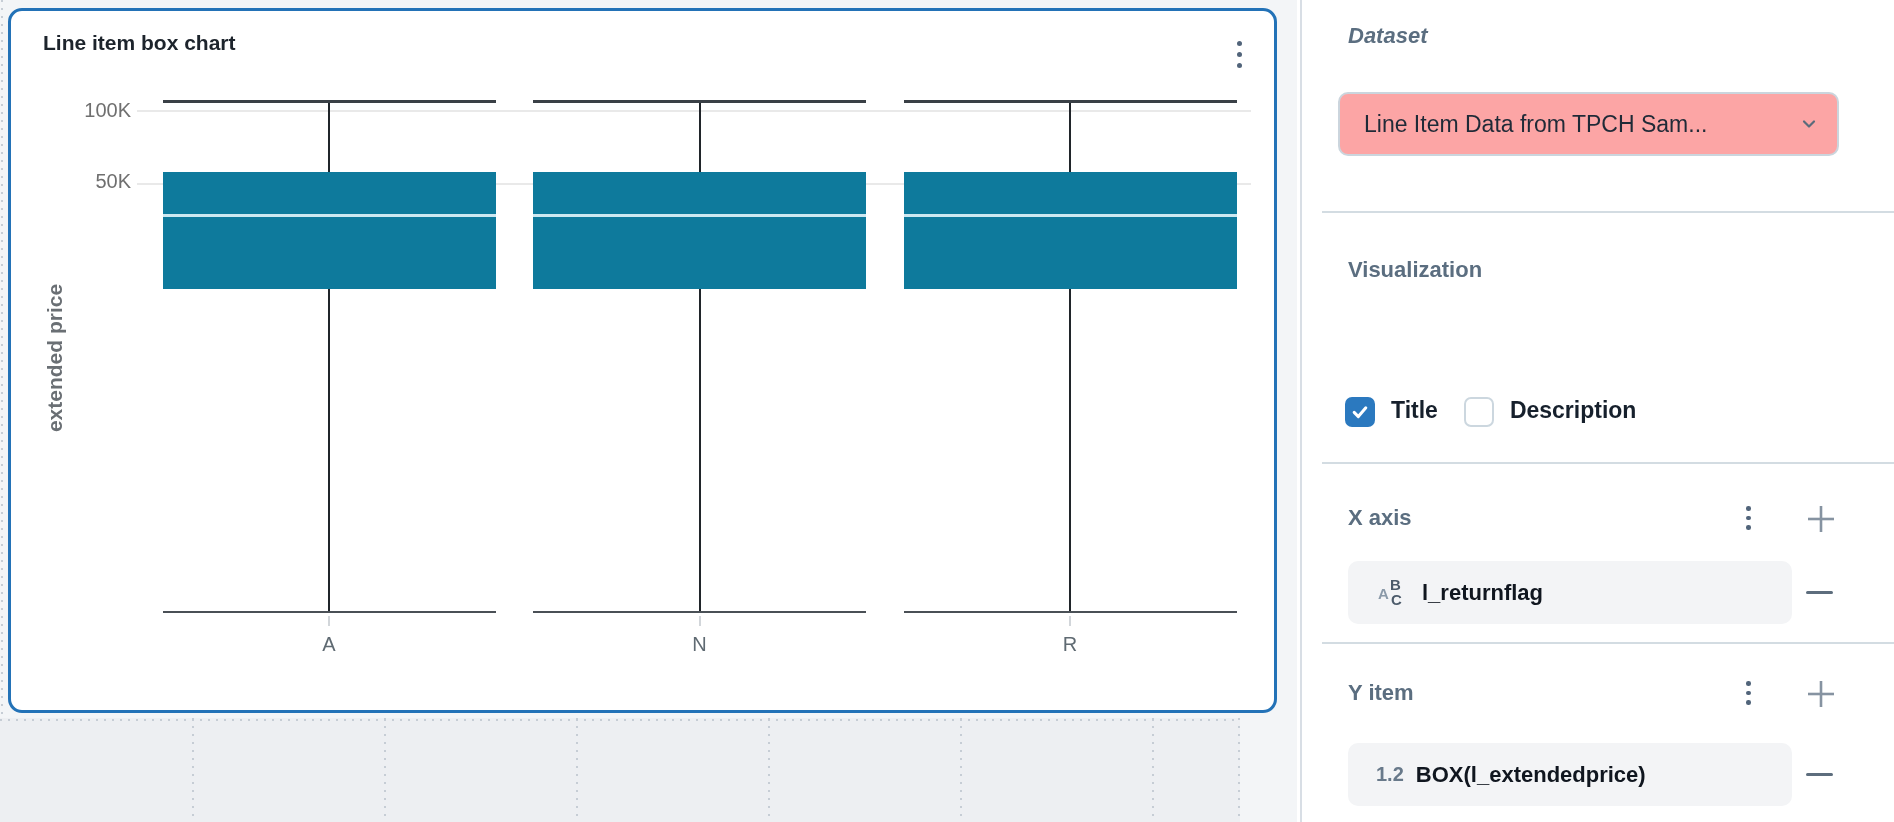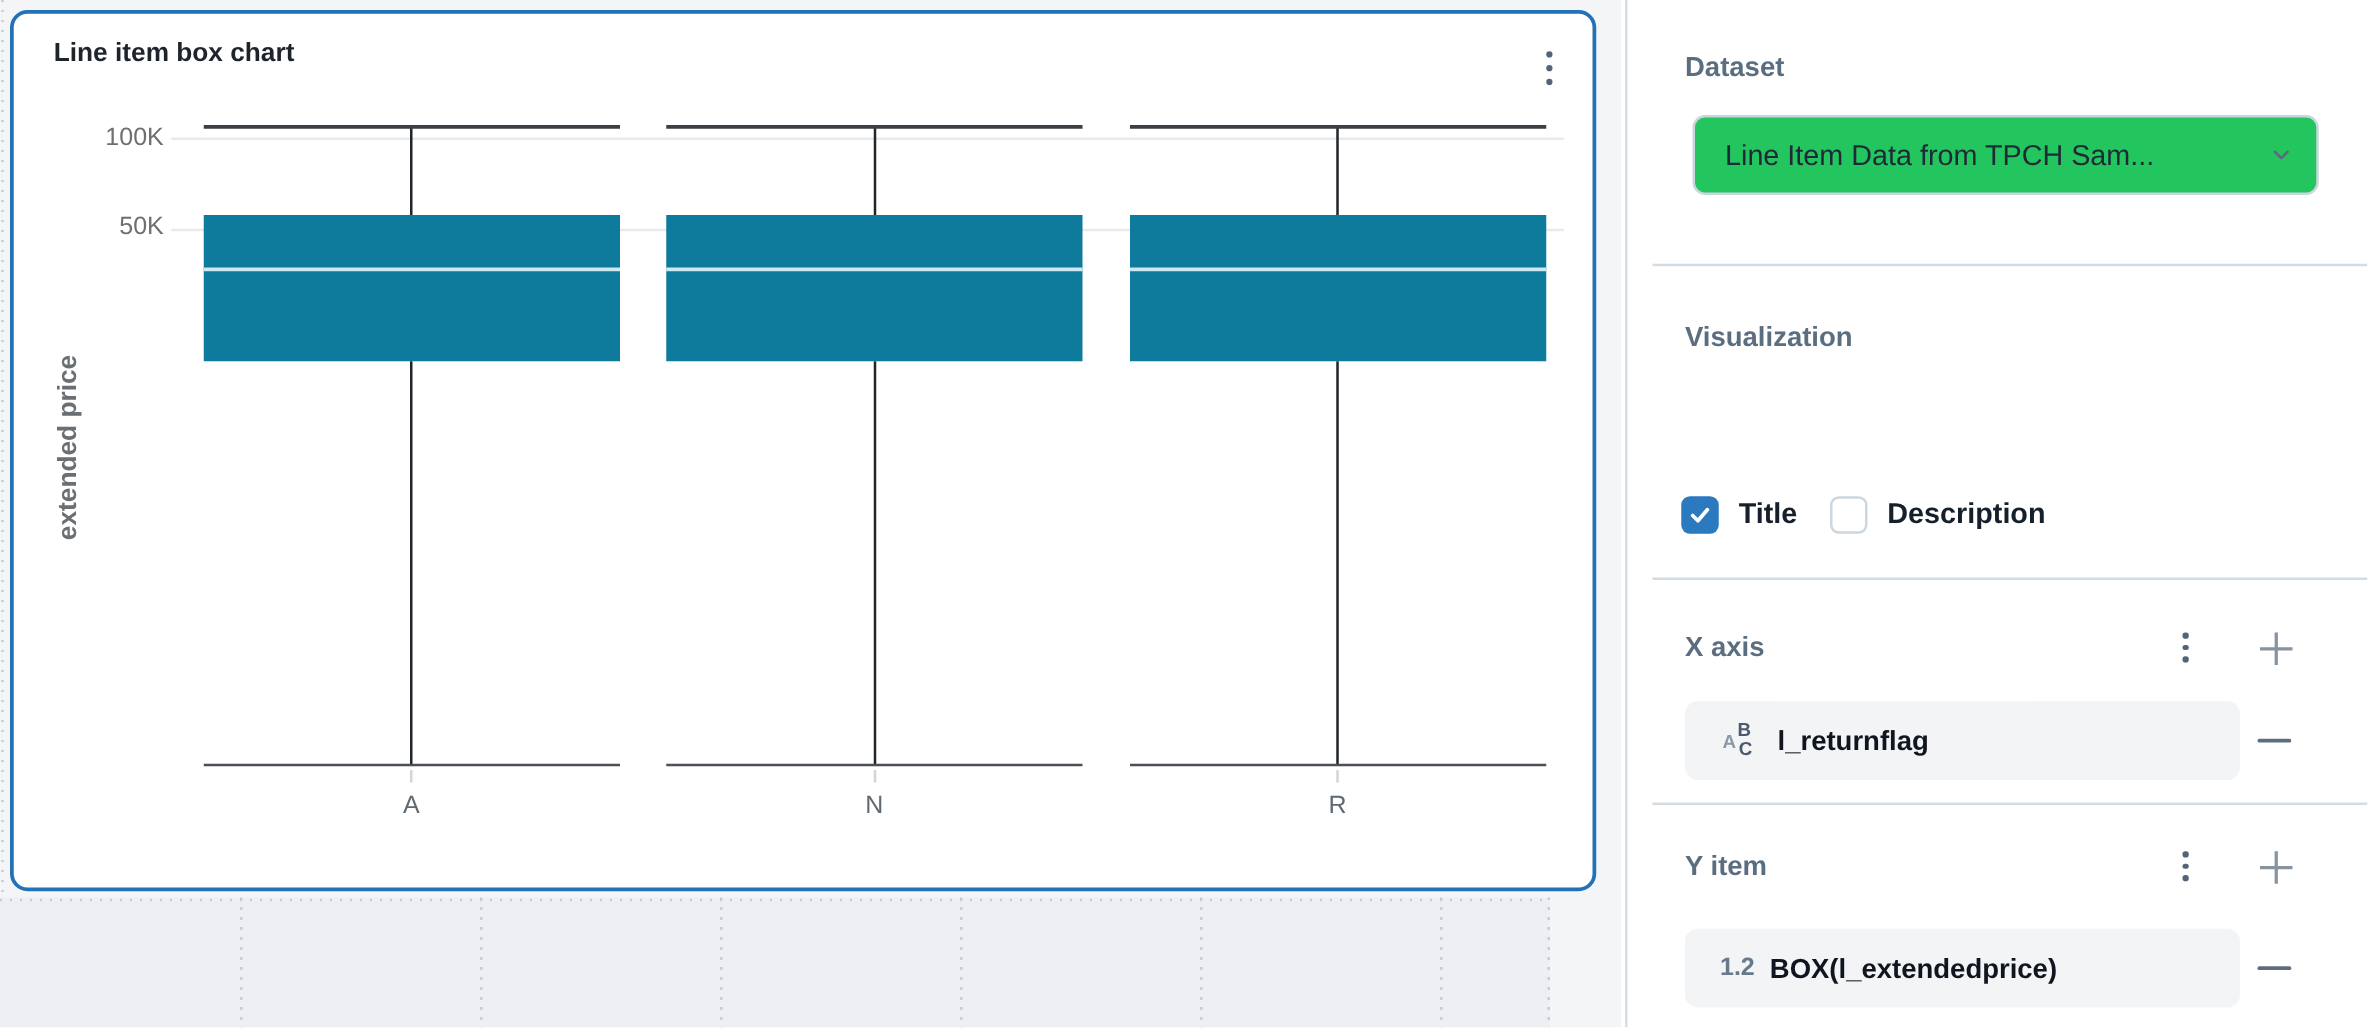--- a/index.html
+++ b/index.html
@@ -38,22 +38,22 @@
             font-size:21px; font-weight:700; color:#6d7378; }
   .ylabel { position:absolute; left:44px; top:347px; transform:translate(-50%,-50%) rotate(-90deg);
             white-space:nowrap; font-size:21px; font-weight:700; color:#6a6f74; }
 
   
   .settings { position:absolute; left:1300px; top:0; width:594px; height:822px; background:#fff;
               border-left:2px solid #d8dee5; }
   .sec-heading { position:absolute; left:46px; font-size:22px; font-weight:700; color:#5b6e80; }
   .divider { position:absolute; left:20px; right:0; height:2px; background:#d3dce2; }
 
-  .select { position:absolute; left:52px; width:501px; border:2px solid #cbd5dd; border-radius:10px;
-            background:#22c55e; display:flex; align-items:center; cursor:pointer; }
+  .select { position:absolute; left:36px; width:501px; border:2px solid #cbd5dd; border-radius:10px;
+            background:#fca5a5; display:flex; align-items:center; cursor:pointer; }
   .select-label { font-size:23px; color:#1f2a37; white-space:nowrap; overflow:hidden; }
   .chev { margin-left:auto; margin-right:18px; flex:none; }
 
   .check-row { position:absolute; left:43px; display:flex; align-items:flex-start; }
   .checkbox { width:30px; height:30px; border-radius:7px; flex:none; cursor:pointer;
               display:flex; align-items:center; justify-content:center; }
   .checkbox.checked { background:#2b79bf; }
   .checkbox.unchecked { background:#fff; border:2px solid #ccd7df; }
   .check-label { font-size:23px; font-weight:600; color:#16202c; margin-left:16px; }
 
@@ -134,21 +134,21 @@
           <div class="bp-box" style="left: 892.5px; top: 161.065px; width: 333px; height: 116.647px; background: rgb(14, 122, 156);"></div>
           <div class="bp-median" style="left: 892.5px; width: 333px; top: 203.211px; background: rgb(205, 232, 241);"></div>
           <div class="xtick" style="left: 1058px; top: 605px;"></div>
           <div class="xcat" style="left: 1029px; top: 622px;">R</div>
         </div>
     </div>
   </div>
 
   <aside class="settings">
 
-    <div class="sec-heading" style="top:41px;">Dataset</div>
+    <div class="sec-heading" style="top:23px;font-style:italic;">Dataset</div>
 
     <div class="select" style="top:92px; height:64px;">
       <span class="select-label ds-pad">Line Item Data from TPCH Sam...</span>
       <svg class="chev" width="20" height="20" viewBox="0 0 20 20">
         <polyline points="5,7.5 10,12.5 15,7.5" fill="none" stroke="#5b6b7b" stroke-width="2.2" stroke-linecap="round" stroke-linejoin="round"></polyline>
       </svg>
     </div>
 
     <div class="divider" style="top:211px;"></div>
 

